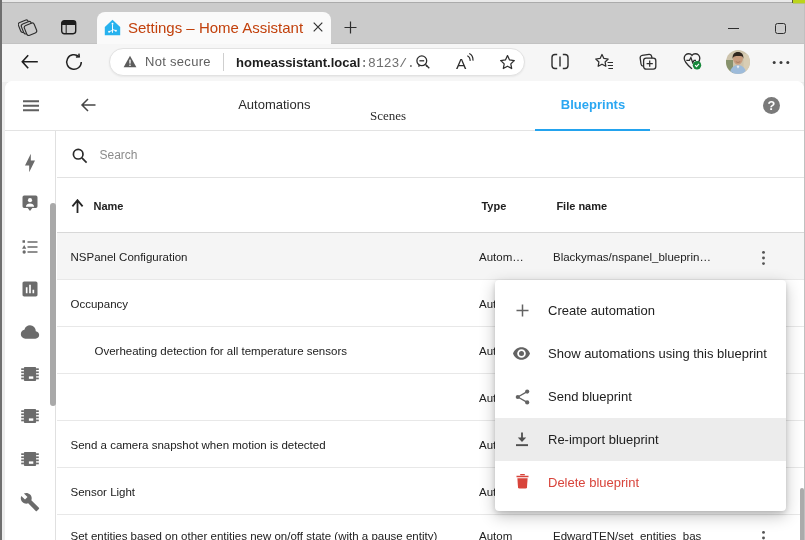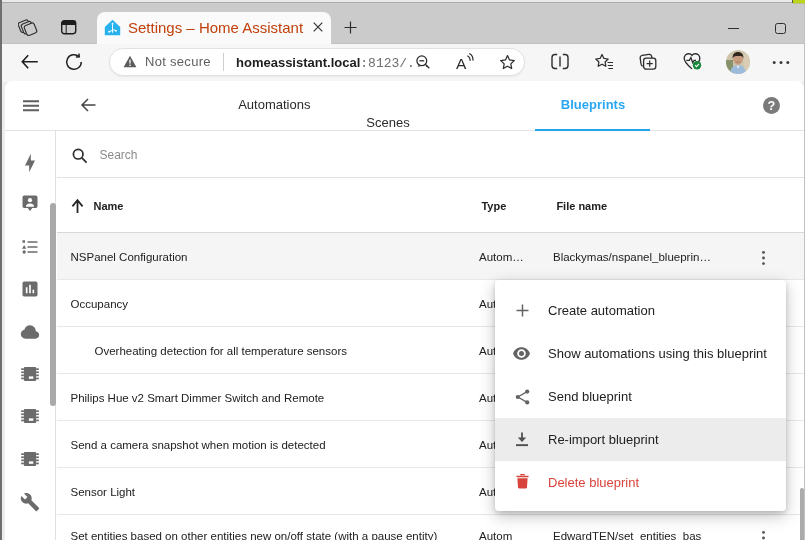--- a/index.html
+++ b/index.html
@@ -151,21 +151,21 @@
 
   <svg class="abs" style="left:17.8px;top:19px" width="16" height="12" viewBox="0 0 16 12">
     <path d="M0 1.25 L16 1.25 M0 5.75 L16 5.75 M0 10.25 L16 10.25" stroke="#606060" stroke-width="2.1"></path>
   </svg>
 
   <svg class="abs" style="left:75px;top:16.5px" width="17" height="16" viewBox="0 0 17 16">
     <path d="M15.5 8 L2 8 M8 2 L2 8 L8 14" fill="none" stroke="#464646" stroke-width="1.5"></path>
   </svg>
 
   <div class="abs" style="left:204.3px;top:16.5px;width:130px;text-align:center;font-size:13px;line-height:16px;color:#2b2b2b;">Automations</div>
-  <div class="abs" style="left:318px;top:34px;width:130px;text-align:center;font-size:13px;line-height:16px;color:#2b2b2b;">Scenes</div>
+  <div class="abs" style="left:318px;top:27px;width:130px;text-align:center;font-size:13px;line-height:16px;color:#2b2b2b;font-family:Liberation Serif, serif;">Scenes</div>
   <div class="abs" style="left:523px;top:16.5px;width:130px;text-align:center;font-size:13px;line-height:16px;color:#2aa7f2;font-weight:bold;">Blueprints</div>
   <div class="abs" style="left:529.5px;top:48.6px;width:115.5px;height:2.3px;background:#23a3ee;"></div>
 
   <svg class="abs" style="left:757.7px;top:16.3px" width="17" height="17" viewBox="0 0 17 17">
     <circle cx="8.5" cy="8.5" r="8.5" fill="#7a7a7a"></circle>
     <text x="8.5" y="13.2" text-anchor="middle" font-size="12.8" font-weight="bold" fill="#fff" font-family="Liberation Sans">?</text>
   </svg>
 
   <div class="abs" style="left:0;top:50.5px;width:51px;height:409px;background:#fff;border-right:1px solid #e0e0e0;"></div>
 
@@ -259,21 +259,20 @@
 
   <div class="abs" style="left:52px;top:199px;width:746.5px;height:47px;border-bottom:1px solid #e8e8e8;"></div>
   <div class="abs" style="left:65.5px;top:215px;font-size:11.5px;line-height:16px;color:#212121;">Occupancy</div>
   <div class="abs" style="left:474px;top:215px;font-size:11.5px;line-height:16px;color:#212121;">Autom…</div>
 
   <div class="abs" style="left:52px;top:246px;width:746.5px;height:47px;border-bottom:1px solid #e8e8e8;"></div>
   <div class="abs" style="left:65.5px;top:262px;font-size:11.5px;line-height:16px;color:#212121;margin-left:24px;">Overheating detection for all temperature sensors</div>
   <div class="abs" style="left:474px;top:262px;font-size:11.5px;line-height:16px;color:#212121;">Autom…</div>
 
   <div class="abs" style="left:52px;top:293px;width:746.5px;height:47px;border-bottom:1px solid #e8e8e8;"></div>
-  <div class="abs" style="left:65.5px;top:309px;font-size:11.5px;line-height:16px;color:#212121;">Philips Hue v2 Smart Dimmer Switch and Remote</div>
   <div class="abs" style="left:474px;top:309px;font-size:11.5px;line-height:16px;color:#212121;">Autom…</div>
 
   <div class="abs" style="left:52px;top:340px;width:746.5px;height:47px;border-bottom:1px solid #e8e8e8;"></div>
   <div class="abs" style="left:65.5px;top:356px;font-size:11.5px;line-height:16px;color:#212121;">Send a camera snapshot when motion is detected</div>
   <div class="abs" style="left:474px;top:356px;font-size:11.5px;line-height:16px;color:#212121;">Autom…</div>
 
   <div class="abs" style="left:52px;top:387px;width:746.5px;height:47px;border-bottom:1px solid #e8e8e8;"></div>
   <div class="abs" style="left:65.5px;top:403px;font-size:11.5px;line-height:16px;color:#212121;">Sensor Light</div>
   <div class="abs" style="left:474px;top:403px;font-size:11.5px;line-height:16px;color:#212121;">Autom…</div>
 

